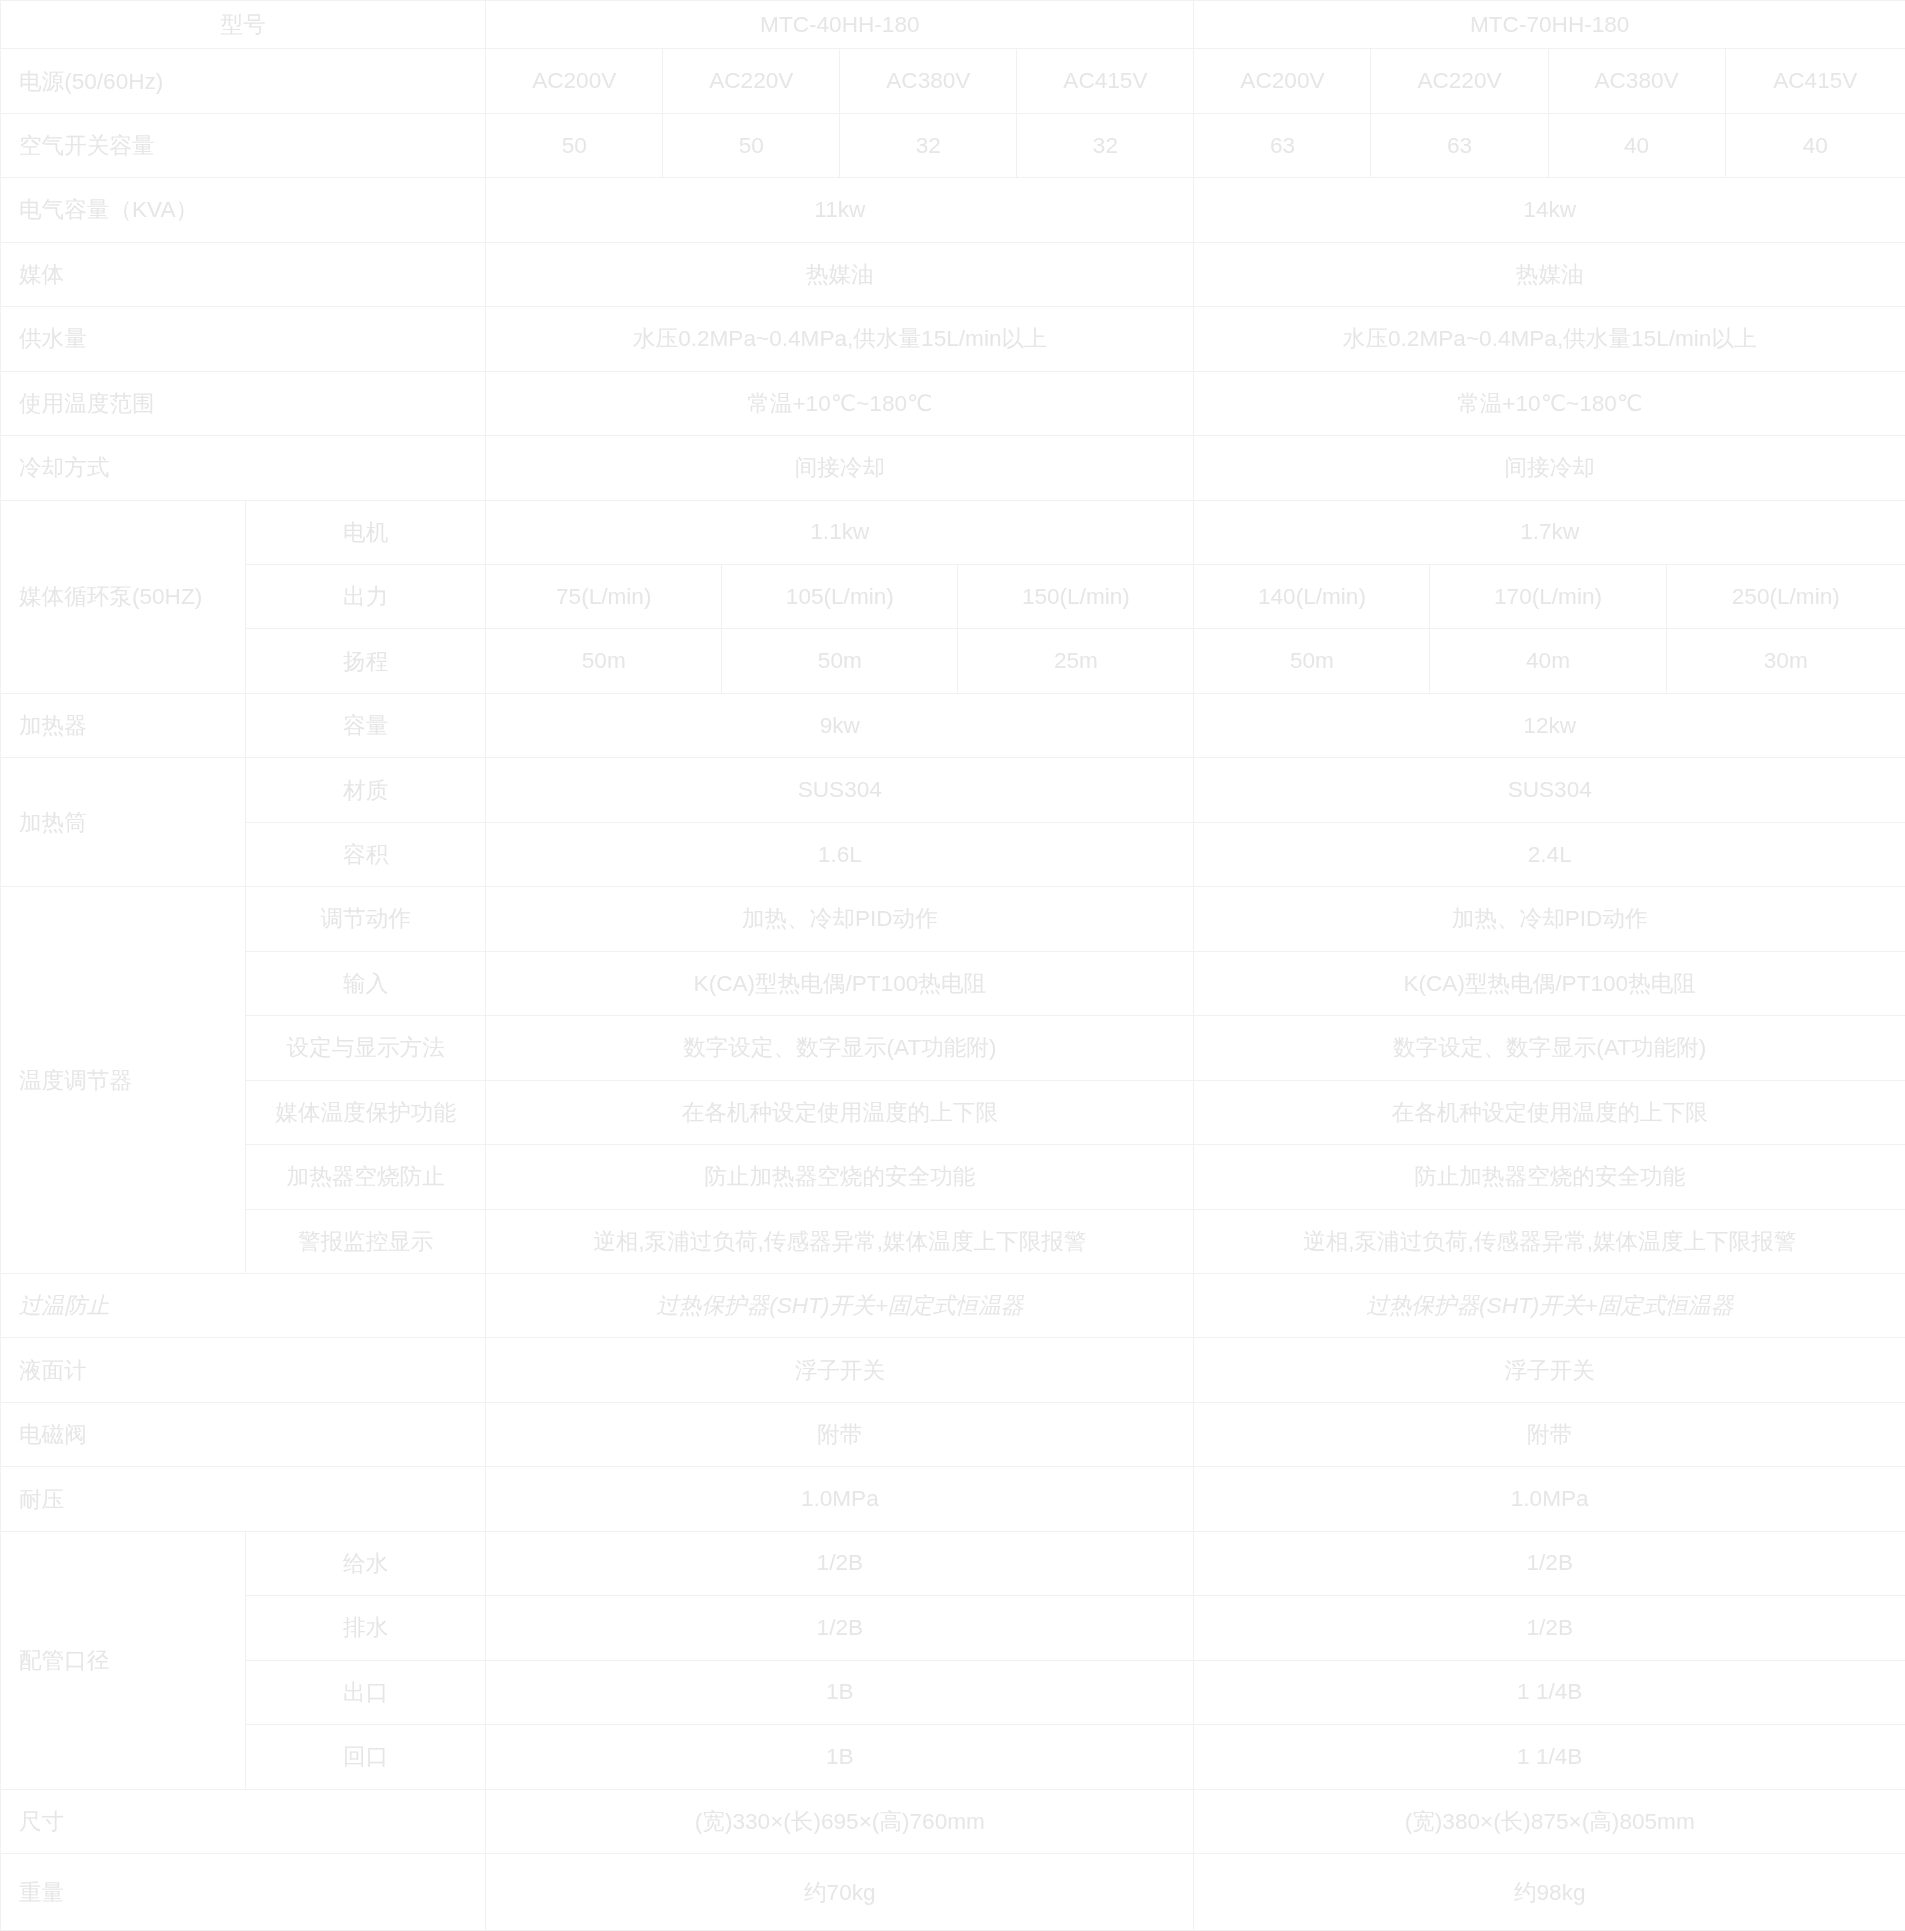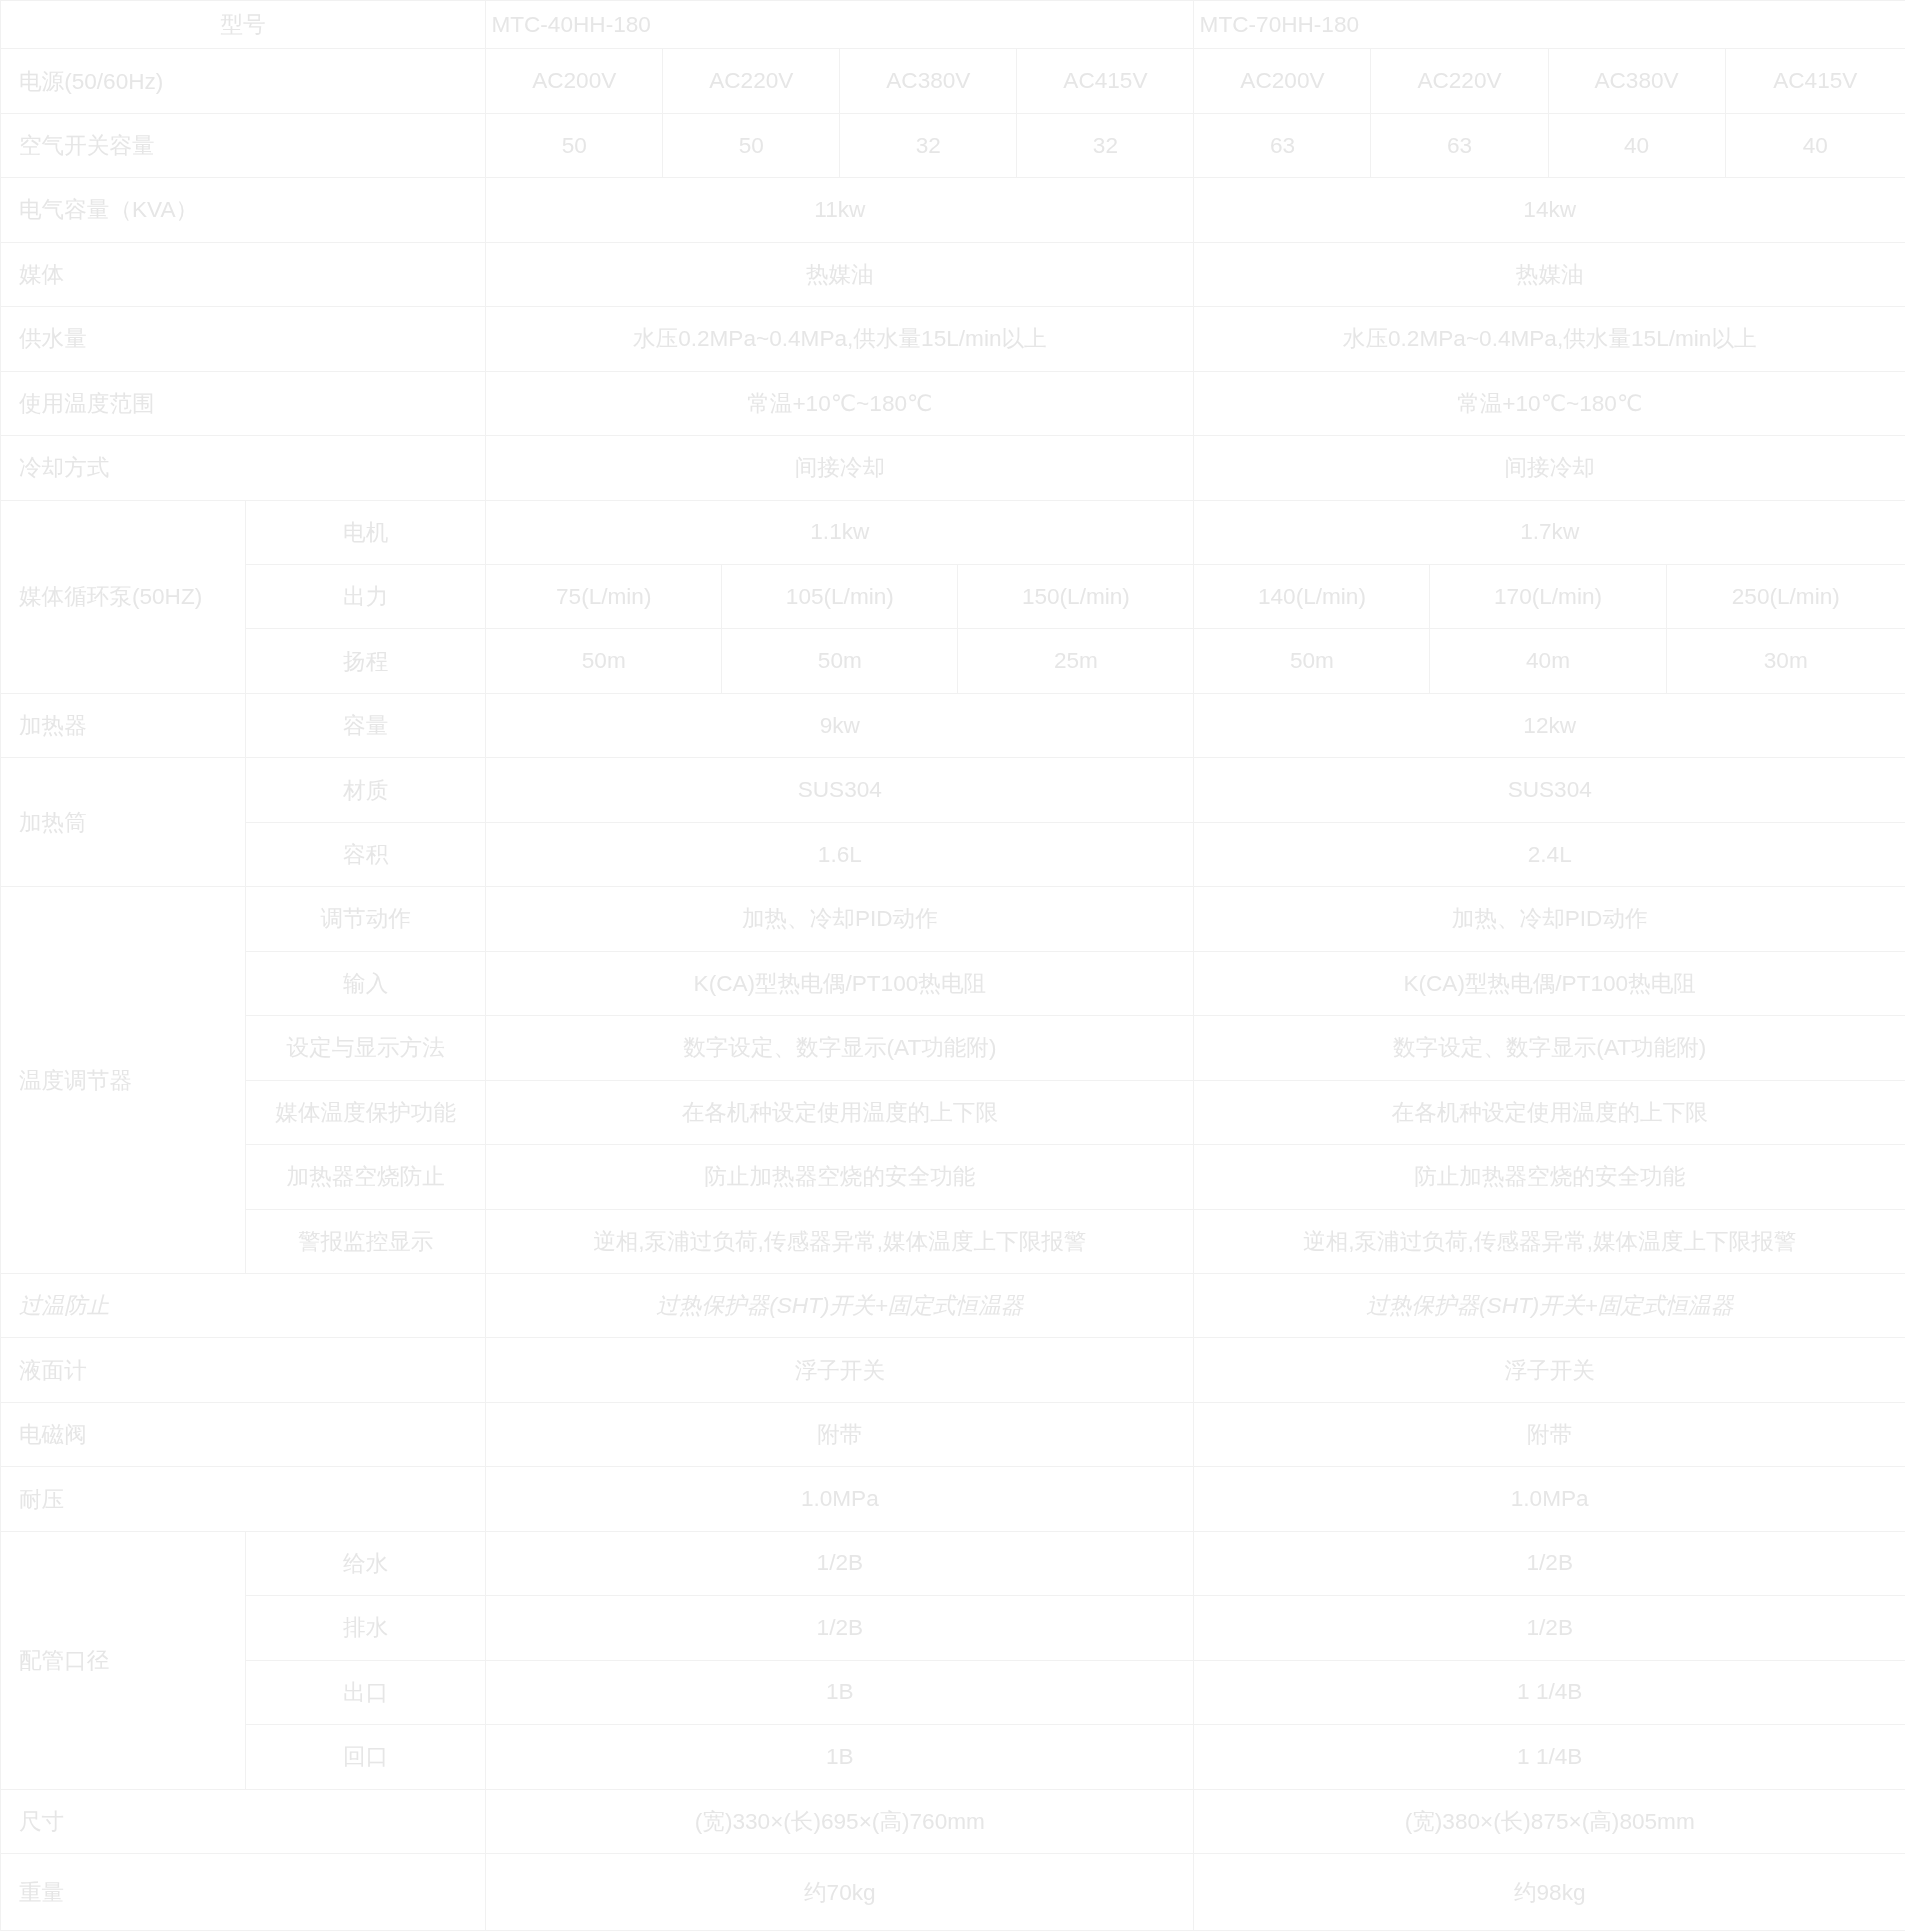--- a/index.html
+++ b/index.html
@@ -11,21 +11,21 @@
     color:#e6e6e6;
     font-size:22.6px;
     text-align:center;
     vertical-align:middle;
     padding:0 5.2px;
     overflow:hidden;
     white-space:nowrap;
   }
   table.spec td.l{text-align:left;padding-left:18px;}
   table.spec td.s{text-align:center;}
-  table.spec td.m{text-align:left;}
+  table.spec td.m{text-align:center;}
 </style>
 </head>
 <body>
 
 <div class="sheet">
   <table class="spec">
     <colgroup>
         <col style="width: 245px;">
         <col style="width: 240px;">
         <col style="width: 59px;">

